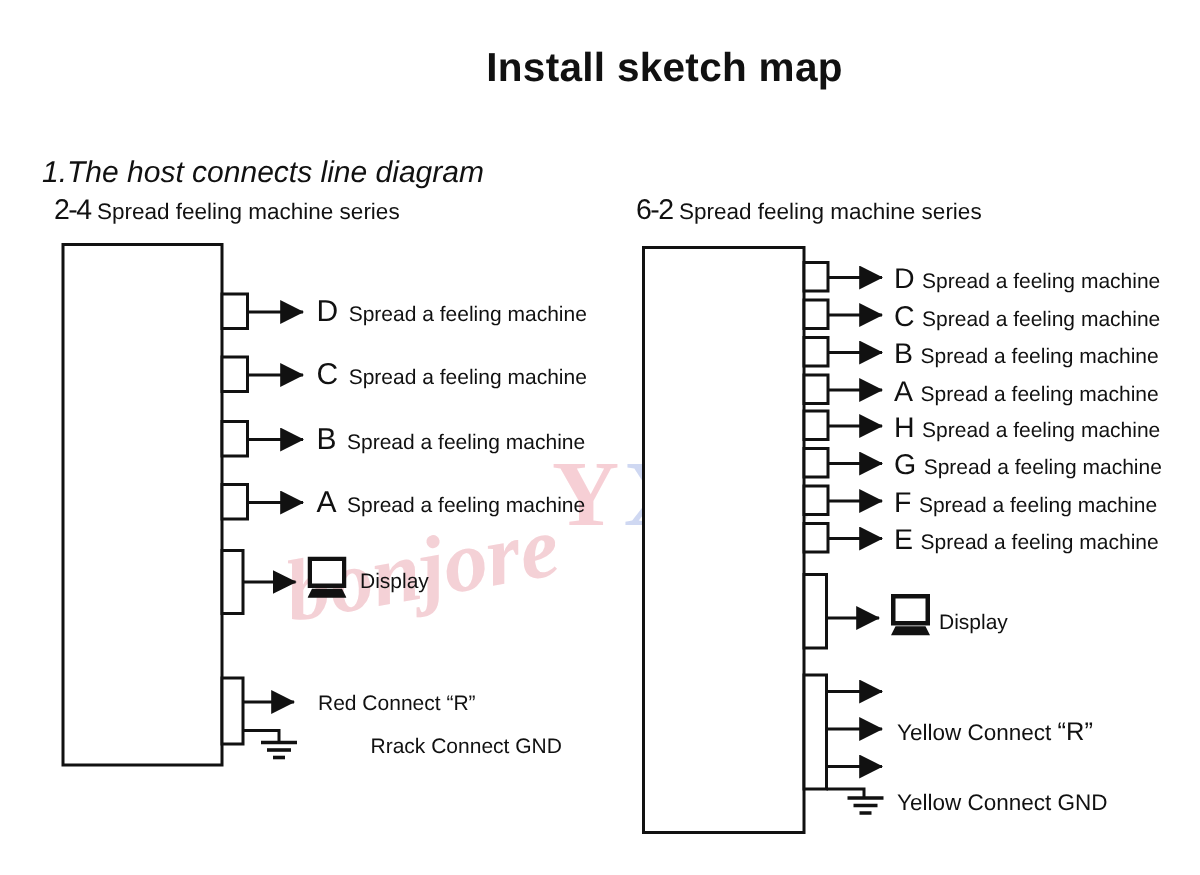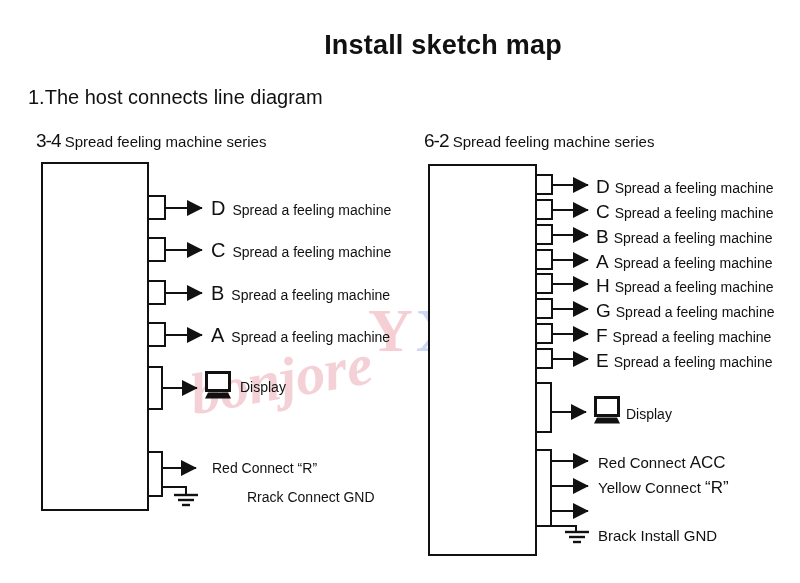--- a/index.html
+++ b/index.html
@@ -57,22 +57,23 @@
     width: 800px;
     text-align: center;
     font-size: 27px;
     font-weight: bold;
     letter-spacing: .2px;
     padding-left: 43px;
   }
   #subtitle {
     position: absolute;
     left: 28px;
-    top: 86px;
+    top: 104px;
     font-size: 20px;
+    font-style: italic;
   }
   .series-head {
     position: absolute;
     font-size: 15px;
     white-space: nowrap;
   }
   .series-head .rng {
     font-size: 19px;
     letter-spacing: -1px;
   }
@@ -140,21 +141,21 @@
 <body>
 
 <div id="page">
 
   <div class="wm" id="wm-bonjore">bonjore</div>
   <div class="wm" id="wm-yxc"><span class="y">Y</span><span class="x">X</span><span class="c">C</span><span class="o">o</span></div>
 
   <div id="title">Install sketch map</div>
   <div id="subtitle">1.The host connects line diagram</div>
 
-  <div class="series-head" id="series-left"><span class="rng">3-4</span> <span>Spread feeling machine series</span></div>
+  <div class="series-head" id="series-left"><span class="rng">2-4</span> <span>Spread feeling machine series</span></div>
   <div class="series-head" id="series-right"><span class="rng">6-2</span> <span>Spread feeling machine series</span></div>
 
   <div class="hostbox-label" id="hostbox-label-left">Host box</div>
   <div class="hostbox-label" id="hostbox-label-right">Host box</div>
 
   <svg id="diagram" viewBox="0 0 800 583">
     <defs>
       <marker id="ah" viewBox="0 0 10 10" refX="9.5" refY="5" markerWidth="8" markerHeight="8" orient="auto-start-reverse">
         <path d="M 0 0 L 10 5 L 0 10 z" fill="#111111"></path>
       </marker>
@@ -251,17 +252,16 @@
   <div class="port-label" style="left:596px; top:276px;"><span class="ch">H</span><span class="txt">Spread a feeling machine</span></div>
   <div class="port-label" style="left:596px; top:326px;"><span class="ch">F</span><span class="txt">Spread a feeling machine</span></div>
   <div class="port-label" style="left:596px; top:351px;"><span class="ch">E</span><span class="txt">Spread a feeling machine</span></div>
 
   <svg class="monitor" style="left:594px; top:396px;" viewBox="0 0 26 28">
     <rect x="1.5" y="1.5" width="23" height="18" fill="#ffffff" stroke="#111111" stroke-width="3"></rect>
     <path d="M 3 21.5 L 23 21.5 L 26 27.5 L 0 27.5 Z" fill="#111111"></path>
   </svg>
   <div class="display-label" style="left:626px; top:406px;">Display</div>
 
-  <div class="wire-label big" style="left:598px; top:453px;"><span>Red Connect </span><span class="em">ACC</span></div>
   <div class="wire-label big" style="left:598px; top:478px;"><span>Yellow  Connect  </span><span class="em">“R”</span></div>
-  <div class="wire-label big" style="left:598px; top:527px;">Brack Install GND</div>
+  <div class="wire-label big" style="left:598px; top:527px;">Yellow Connect GND</div>
 
 </div>
 
 </body></html>

